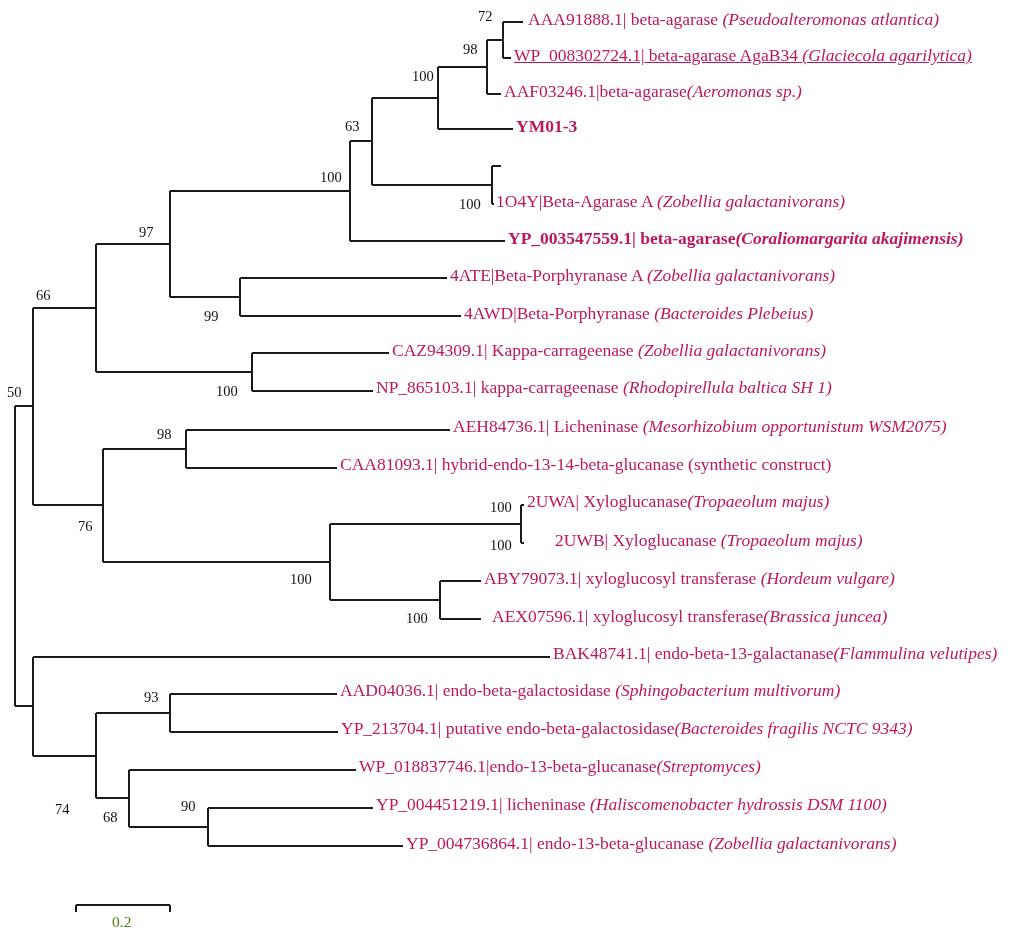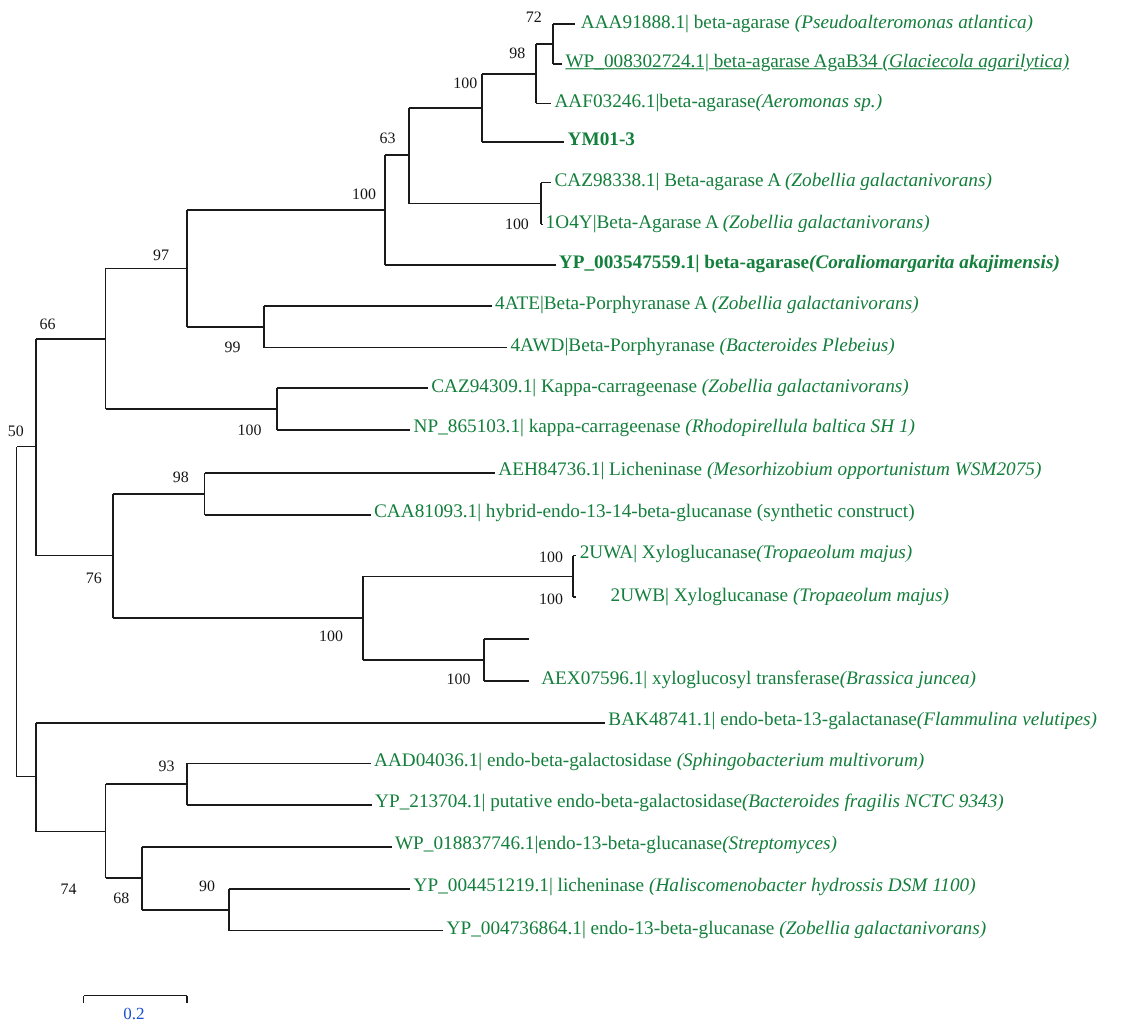--- a/index.html
+++ b/index.html
@@ -25,42 +25,42 @@
   .tree line, .tree polyline, .tree path {
     stroke: #1a1a1a;
     stroke-width: 1.6;
     fill: none;
     shape-rendering: crispEdges;
   }
   .label {
     position: absolute;
     white-space: nowrap;
     font-size: 17.5px;
-    color: #15803d;
+    color: #be185d;
     font-family: "Liberation Serif", serif;
     line-height: 1;
   }
   .label .sp {
     font-style: italic;
   }
   .label.bold {
     font-weight: bold;
   }
   .boot {
     position: absolute;
     font-size: 14.5px;
     color: #111111;
     font-family: "Liberation Serif", serif;
     line-height: 1;
     white-space: nowrap;
   }
   .scale-label {
     position: absolute;
     font-size: 15.5px;
-    color: #1d4ed8;
+    color: #4d7c0f;
     font-family: "Liberation Serif", serif;
     white-space: nowrap;
   }
 </style>
 </head>
 <body>
 
 <div id="root">
 
   <svg class="tree" viewBox="0 0 1024 933">
@@ -164,31 +164,31 @@
 
     <polyline points="76,905 76,912"></polyline>
     <polyline points="170,905 170,912"></polyline>
     <polyline points="76,905 170,905"></polyline>
   </svg>
 
   <div class="label" style="left:528px; top:11px;"><span>AAA91888.1|</span><span> beta-agarase </span><span class="sp">(Pseudoalteromonas atlantica)</span></div>
   <div class="label" style="left:514px; top:47px;text-decoration:underline;"><span>WP_008302724.1|</span><span> beta-agarase AgaB34 </span><span class="sp">(Glaciecola agarilytica)</span></div>
   <div class="label" style="left:504px; top:83px;"><span>AAF03246.1|beta-agarase</span><span></span><span class="sp">(Aeromonas sp.)</span></div>
   <div class="label bold" style="left:516px; top:118px;"><span>YM01-3</span></div>
-  <div class="label" style="left:504px; top:155px;"><span>CAZ98338.1|</span><span> Beta-agarase A</span> <span class="sp">(Zobellia galactanivorans)</span></div>
   <div class="label" style="left:496px; top:193px;"><span>1O4Y|Beta-Agarase A</span> <span class="sp">(Zobellia galactanivorans)</span></div>
   <div class="label" style="left:508px; top:230px;font-weight:bold;"><span>YP_003547559.1|</span><span> beta-agarase</span><span class="sp">(Coraliomargarita akajimensis)</span></div>
   <div class="label" style="left:450px; top:267px;"><span>4ATE|Beta-Porphyranase A </span><span class="sp">(Zobellia galactanivorans)</span></div>
   <div class="label" style="left:464px; top:305px;"><span>4AWD|Beta-Porphyranase </span><span class="sp">(Bacteroides Plebeius)</span></div>
   <div class="label" style="left:392px; top:342px;"><span>CAZ94309.1|</span><span> Kappa-carrageenase </span><span class="sp">(Zobellia galactanivorans)</span></div>
   <div class="label" style="left:376px; top:379px;"><span>NP_865103.1|</span><span> kappa-carrageenase </span><span class="sp">(Rhodopirellula baltica SH 1)</span></div>
   <div class="label" style="left:453px; top:418px;"><span>AEH84736.1|</span><span> Licheninase </span><span class="sp">(Mesorhizobium opportunistum WSM2075)</span></div>
   <div class="label" style="left:340px; top:456px;"><span>CAA81093.1|</span><span> hybrid-endo-13-14-beta-glucanase </span><span>(synthetic construct)</span></div>
   <div class="label" style="left:527px; top:493px;"><span>2UWA|</span><span> Xyloglucanase</span><span class="sp">(Tropaeolum majus)</span></div>
   <div class="label" style="left:555px; top:532px;"><span>2UWB|</span><span> Xyloglucanase </span><span class="sp">(Tropaeolum majus)</span></div>
+  <div class="label" style="left:484px; top:570px;"><span>ABY79073.1|</span><span> xyloglucosyl transferase </span><span class="sp">(Hordeum vulgare)</span></div>
   <div class="label" style="left:492px; top:608px;"><span>AEX07596.1|</span><span> xyloglucosyl transferase</span><span class="sp">(Brassica juncea)</span></div>
   <div class="label" style="left:553px; top:645px;"><span>BAK48741.1|</span><span> endo-beta-13-galactanase</span><span class="sp">(Flammulina velutipes)</span></div>
   <div class="label" style="left:340px; top:682px;"><span>AAD04036.1|</span><span> endo-beta-galactosidase </span><span class="sp">(Sphingobacterium multivorum)</span></div>
   <div class="label" style="left:341px; top:720px;"><span>YP_213704.1|</span><span> putative endo-beta-galactosidase</span><span class="sp">(Bacteroides fragilis NCTC 9343)</span></div>
   <div class="label" style="left:359px; top:758px;"><span>WP_018837746.1|endo-13-beta-glucanase</span><span class="sp">(Streptomyces)</span></div>
   <div class="label" style="left:376px; top:796px;"><span>YP_004451219.1|</span><span> licheninase </span><span class="sp">(Haliscomenobacter hydrossis DSM 1100)</span></div>
   <div class="label" style="left:406px; top:835px;"><span>YP_004736864.1|</span><span> endo-13-beta-glucanase </span><span class="sp">(Zobellia galactanivorans)</span></div>
 
   <div class="boot" style="left:478px; top:9px;">72</div>
   <div class="boot" style="left:463px; top:42px;">98</div>

